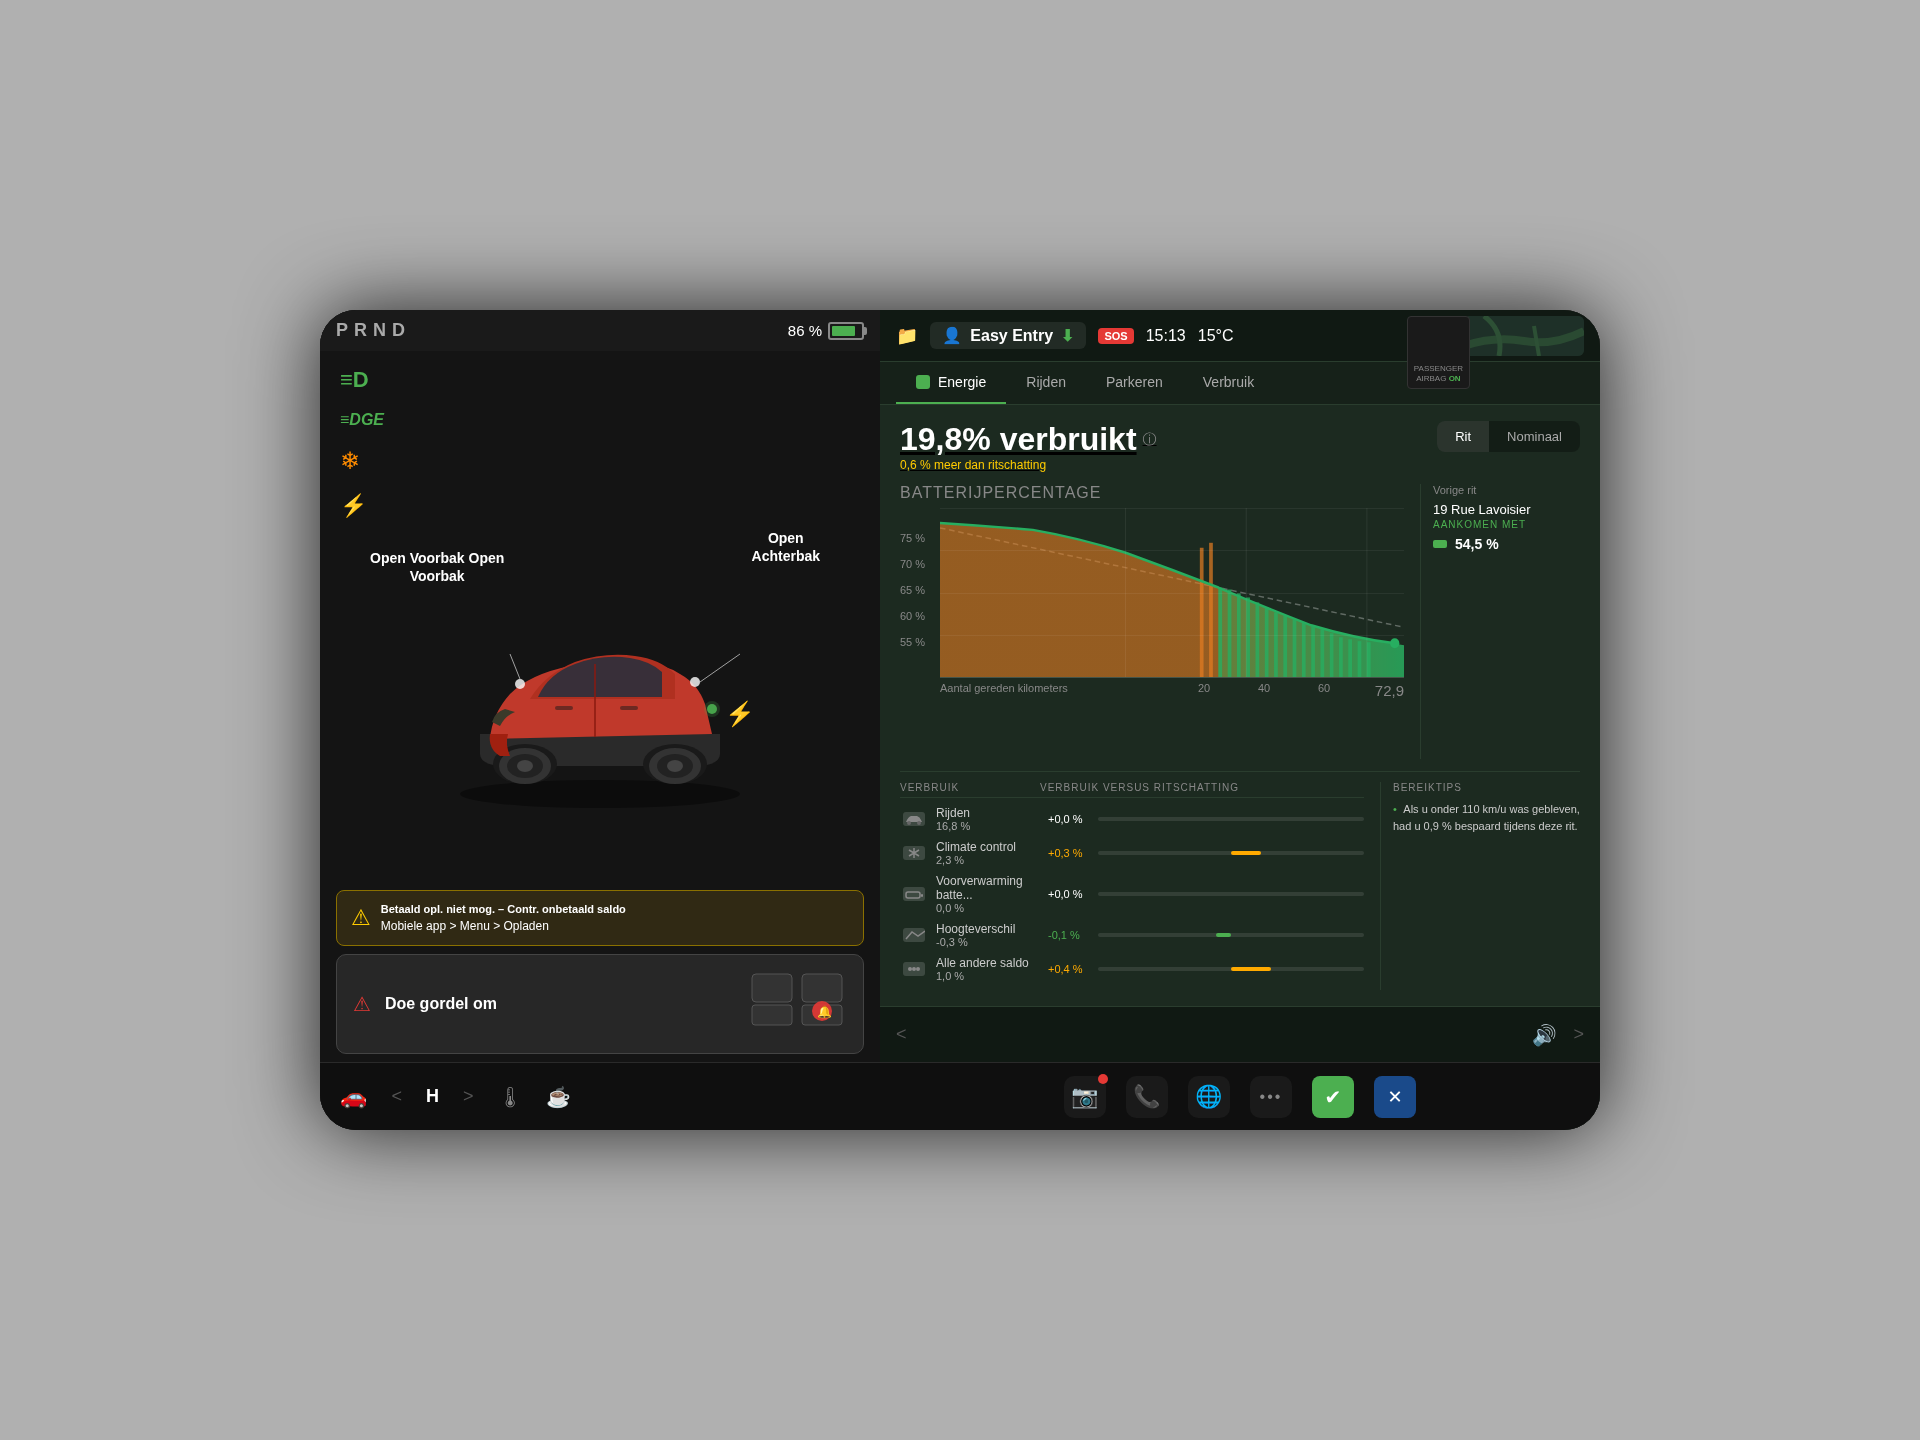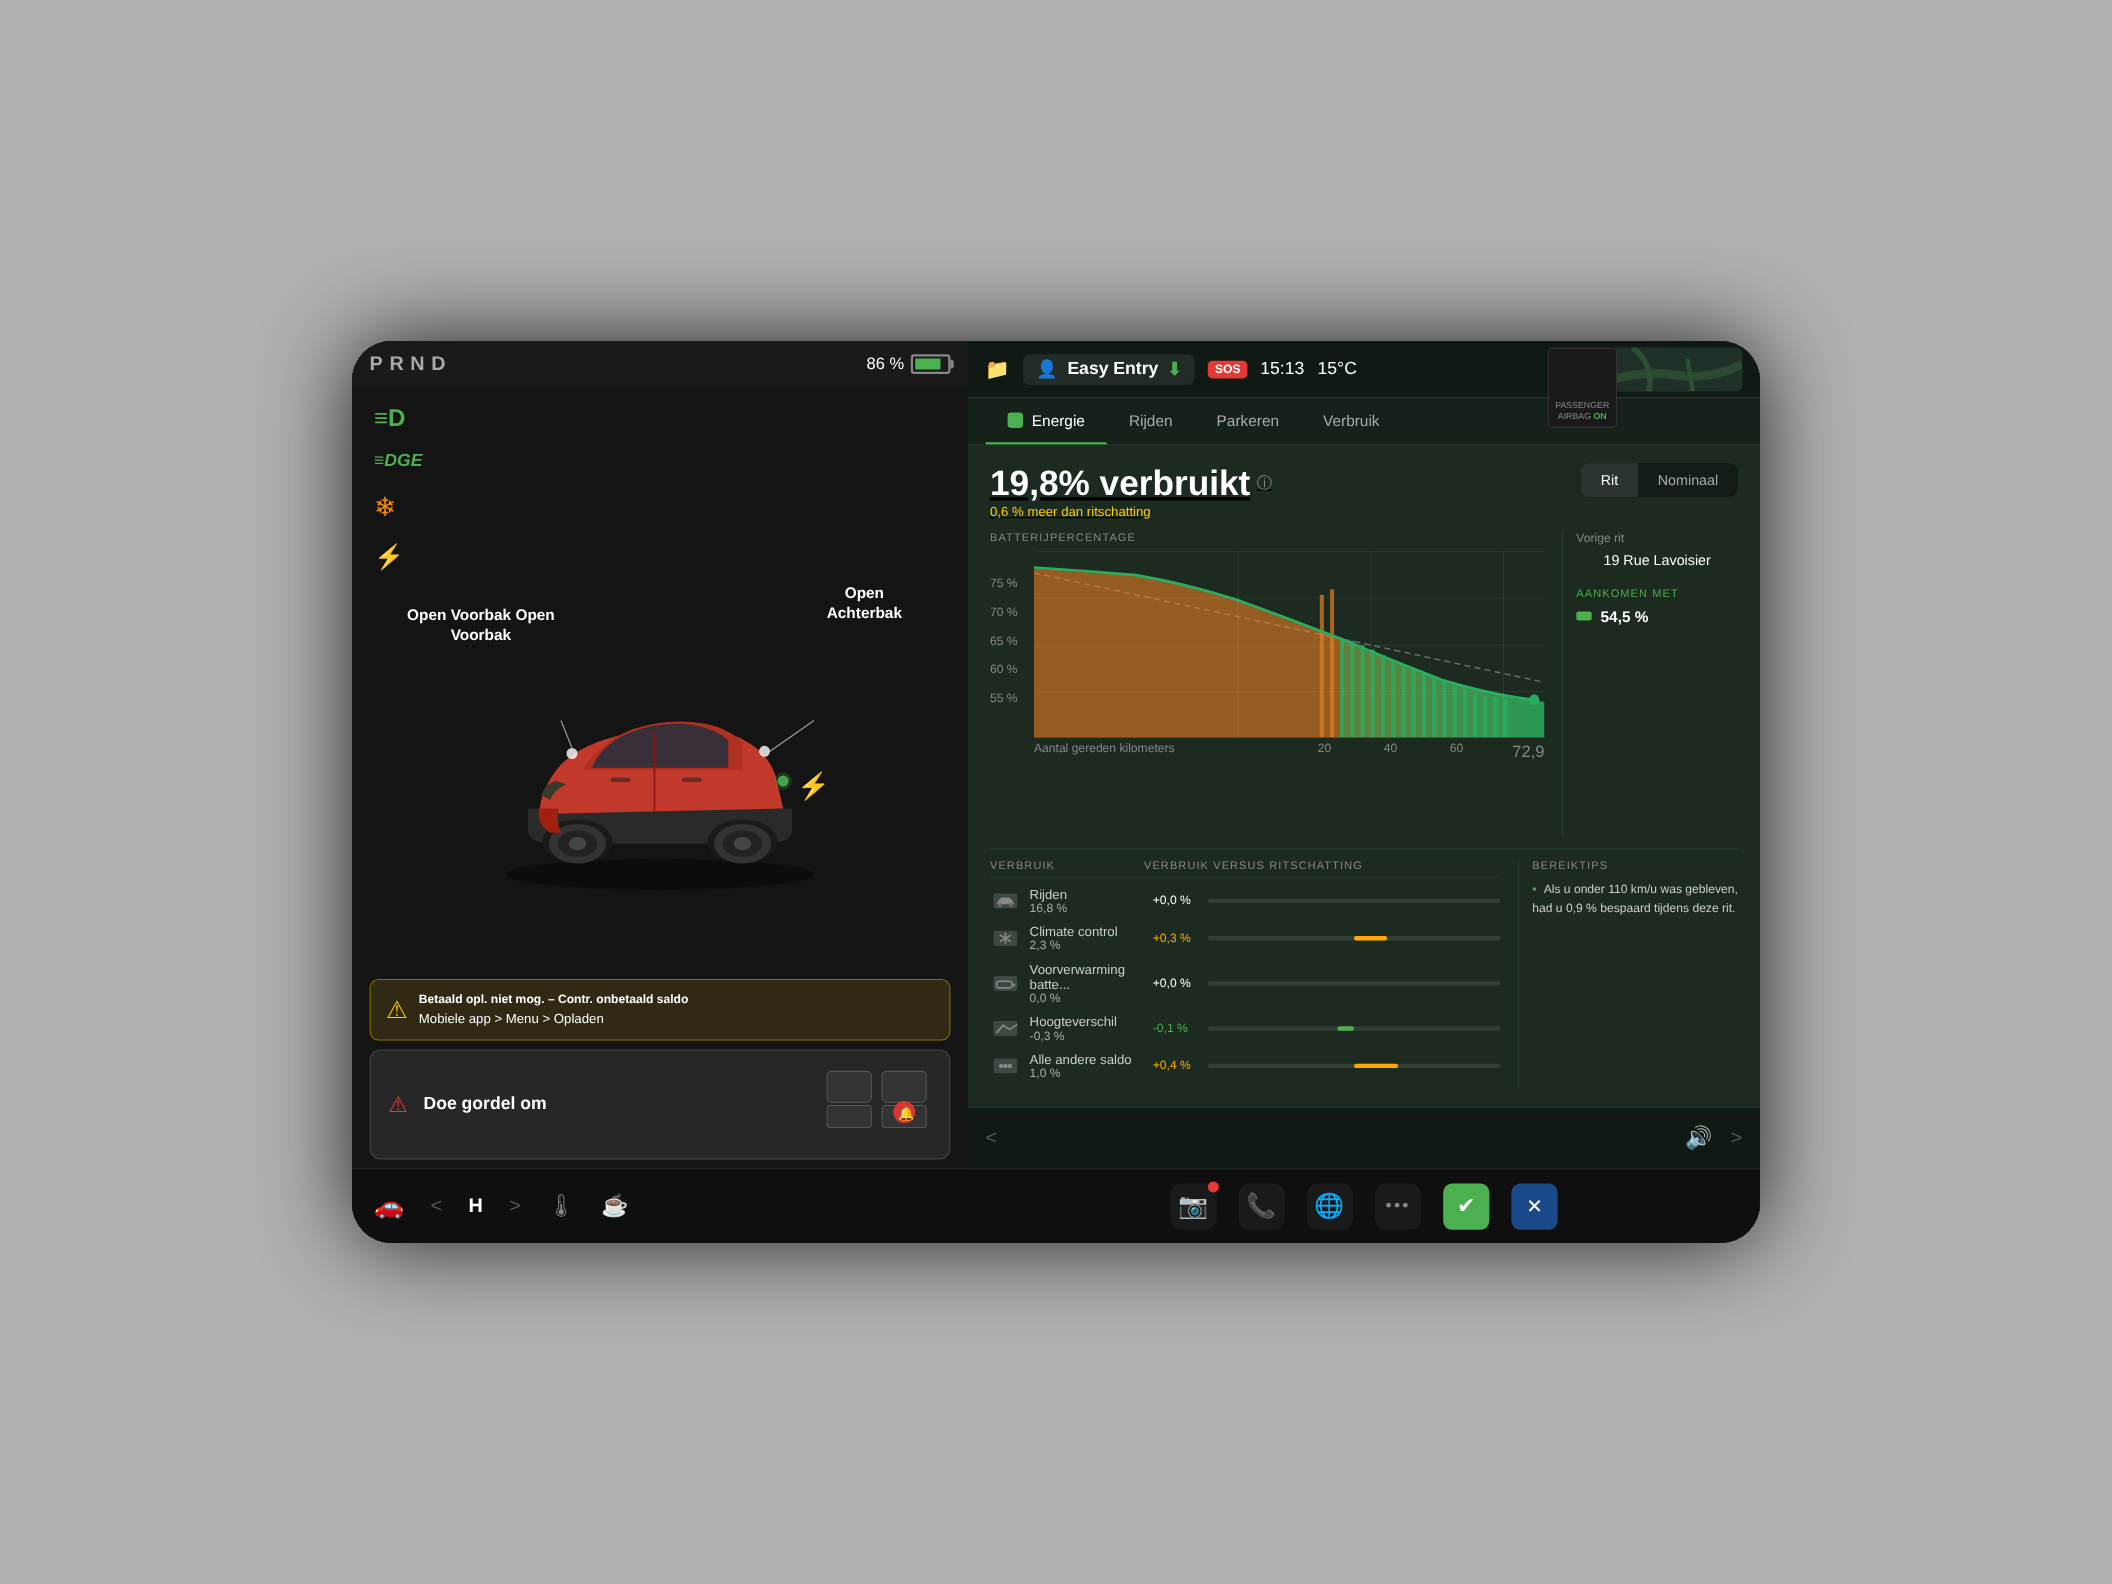--- a/index.html
+++ b/index.html
@@ -421,21 +421,21 @@
       gap: 16px;
     }
 
     .chart-main {
       flex: 1;
       position: relative;
     }
 
     .chart-title {
       color: #888;
-      font-size: 10px;
+      font-size: 16px;
       letter-spacing: 1px;
       text-transform: uppercase;
       margin-bottom: 6px;
     }
 
     .chart-labels-y {
       position: absolute;
       left: 0;
       top: 24px;
       bottom: 30px;
@@ -463,22 +463,21 @@
 
     .prev-trip-label {
       color: #888;
       font-size: 11px;
       margin-bottom: 6px;
     }
 
     .prev-trip-address {
       color: #fff;
       font-size: 13px;
-      margin-bottom: 18px;
-      text-align: center;
+      margin-bottom: 2px;
     }
 
     .arrive-label {
       color: #4CAF50;
       font-size: 10px;
       letter-spacing: 1px;
       text-transform: uppercase;
       margin-bottom: 6px;
     }
 

